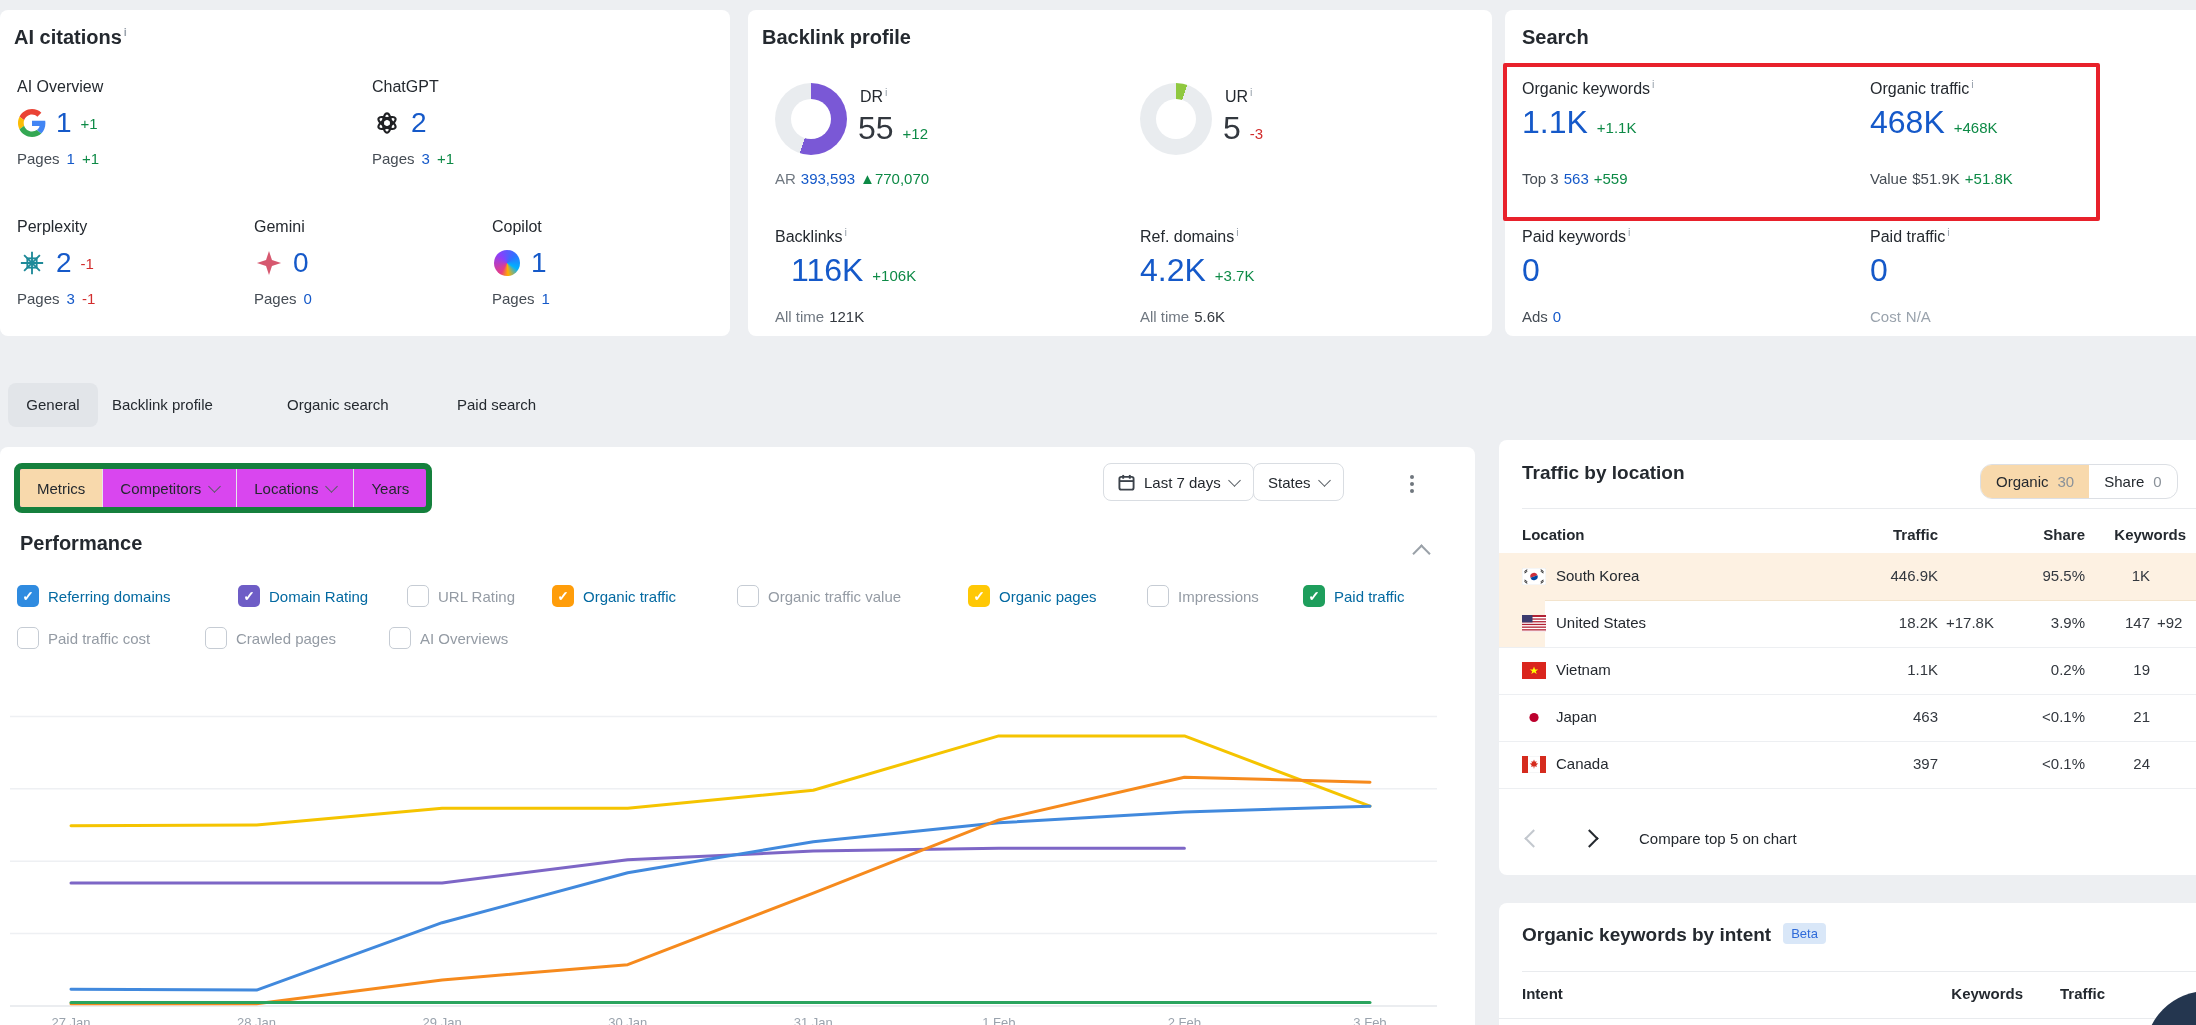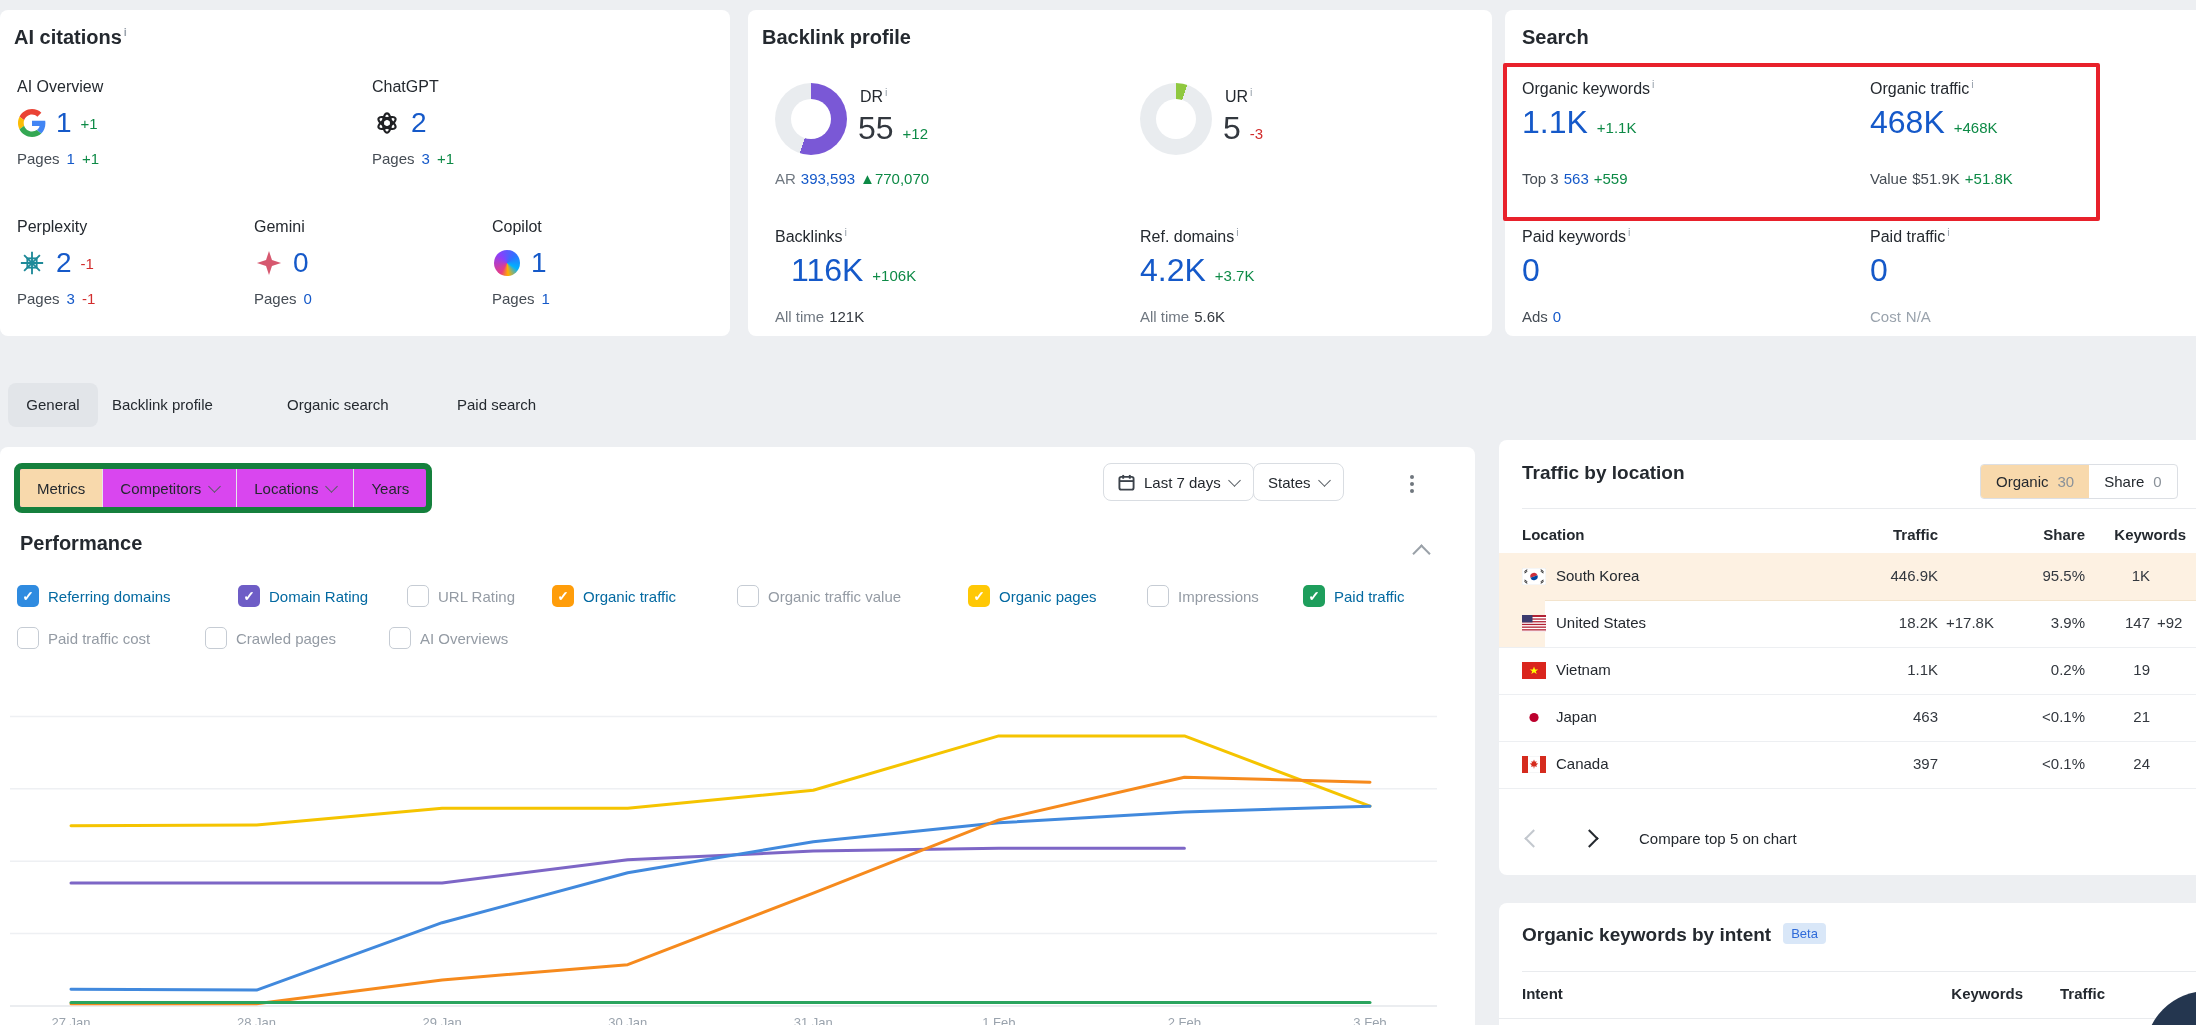--- a/index.html
+++ b/index.html
@@ -56,21 +56,21 @@
   
   .loc-row{position:absolute;left:0;right:0;height:47px;border-bottom:1px solid #edeff2}
   .loc-row.hl{background:#fdf1e2;border-bottom-color:#f3e4cd}
   .left-mark{display:none;position:absolute;left:0;top:0;bottom:0;width:46px;background:#fdf1e2}
   .loc-row .left-mark.show{display:block}
   .flag{position:absolute;left:23px;top:15px;width:24px;height:17px;line-height:0}
   .loc-name{position:absolute;left:57px;top:14px;font-size:15px;color:#24292f;white-space:nowrap}
   .cell{position:absolute;top:14px;font-size:15px;color:#33383f;white-space:nowrap}
   .divider{position:absolute;left:23px;right:0;height:1px;background:#e9ebee}
   .th{position:absolute;font-size:15px;font-weight:700;color:#24292f;white-space:nowrap}
-  .toggle{position:absolute;display:flex;height:33px;border:1px solid #dcdfe4;border-radius:4px;overflow:hidden;background:#fff}
+  .toggle{position:absolute;display:flex;height:33px;border:1px solid #dcdfe4;border-radius:12px;overflow:hidden;background:#fff}
   .toggle .tg{display:flex;align-items:center;gap:9px;padding:0 15px;font-size:15px}
   .toggle .tg.on{background:#f8d9ac}
   .toggle .cnt{color:#8a9199}
   .pg{position:absolute;width:11px;height:11px;border-right:2px solid #c3c8ce;border-bottom:2px solid #c3c8ce;cursor:pointer}
   .pg.left{transform:rotate(135deg)}
   .pg.right{border-color:#24292f;border-width:2.4px;transform:rotate(-45deg)}
   .badge{display:inline-block;margin-left:12px;background:#d9e7f8;color:#2f6bd9;font-size:13px;padding:3px 8px;border-radius:4px;vertical-align:3px;font-weight:400}
   .chat-bubble{position:absolute;left:2145px;top:991px;width:124px;height:124px;border-radius:50%;background:#24364f;z-index:20;cursor:pointer}
 </style>
 </head>

